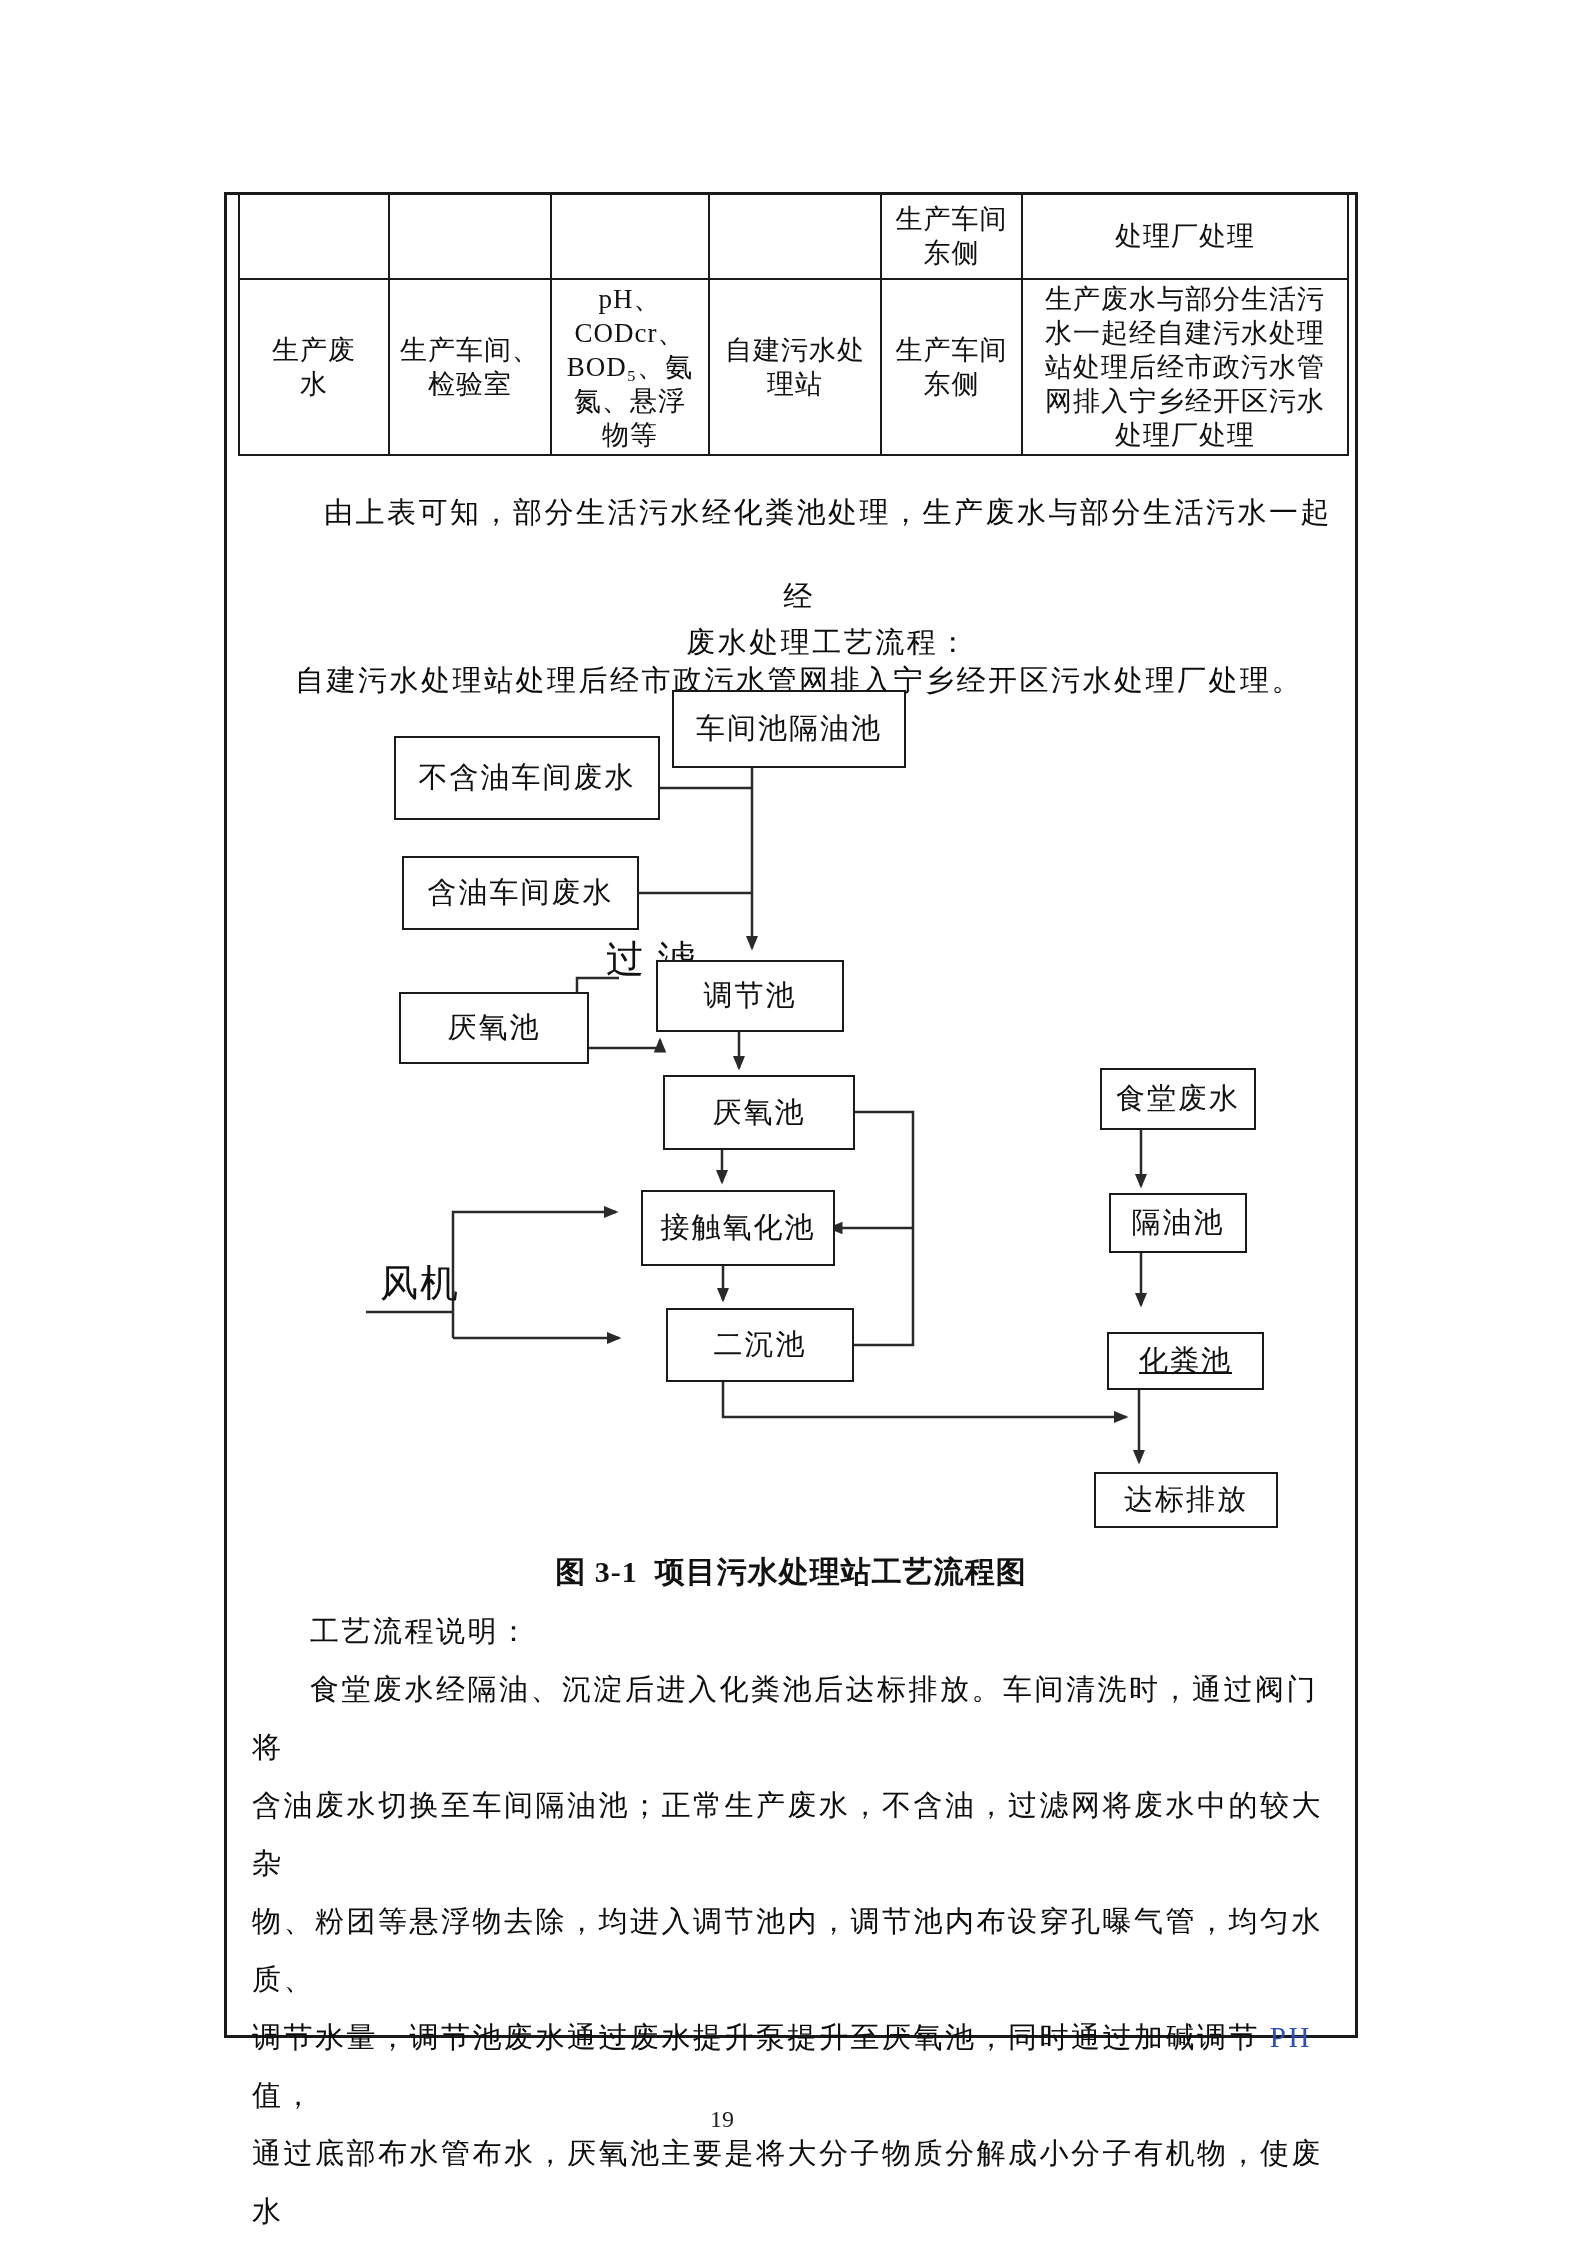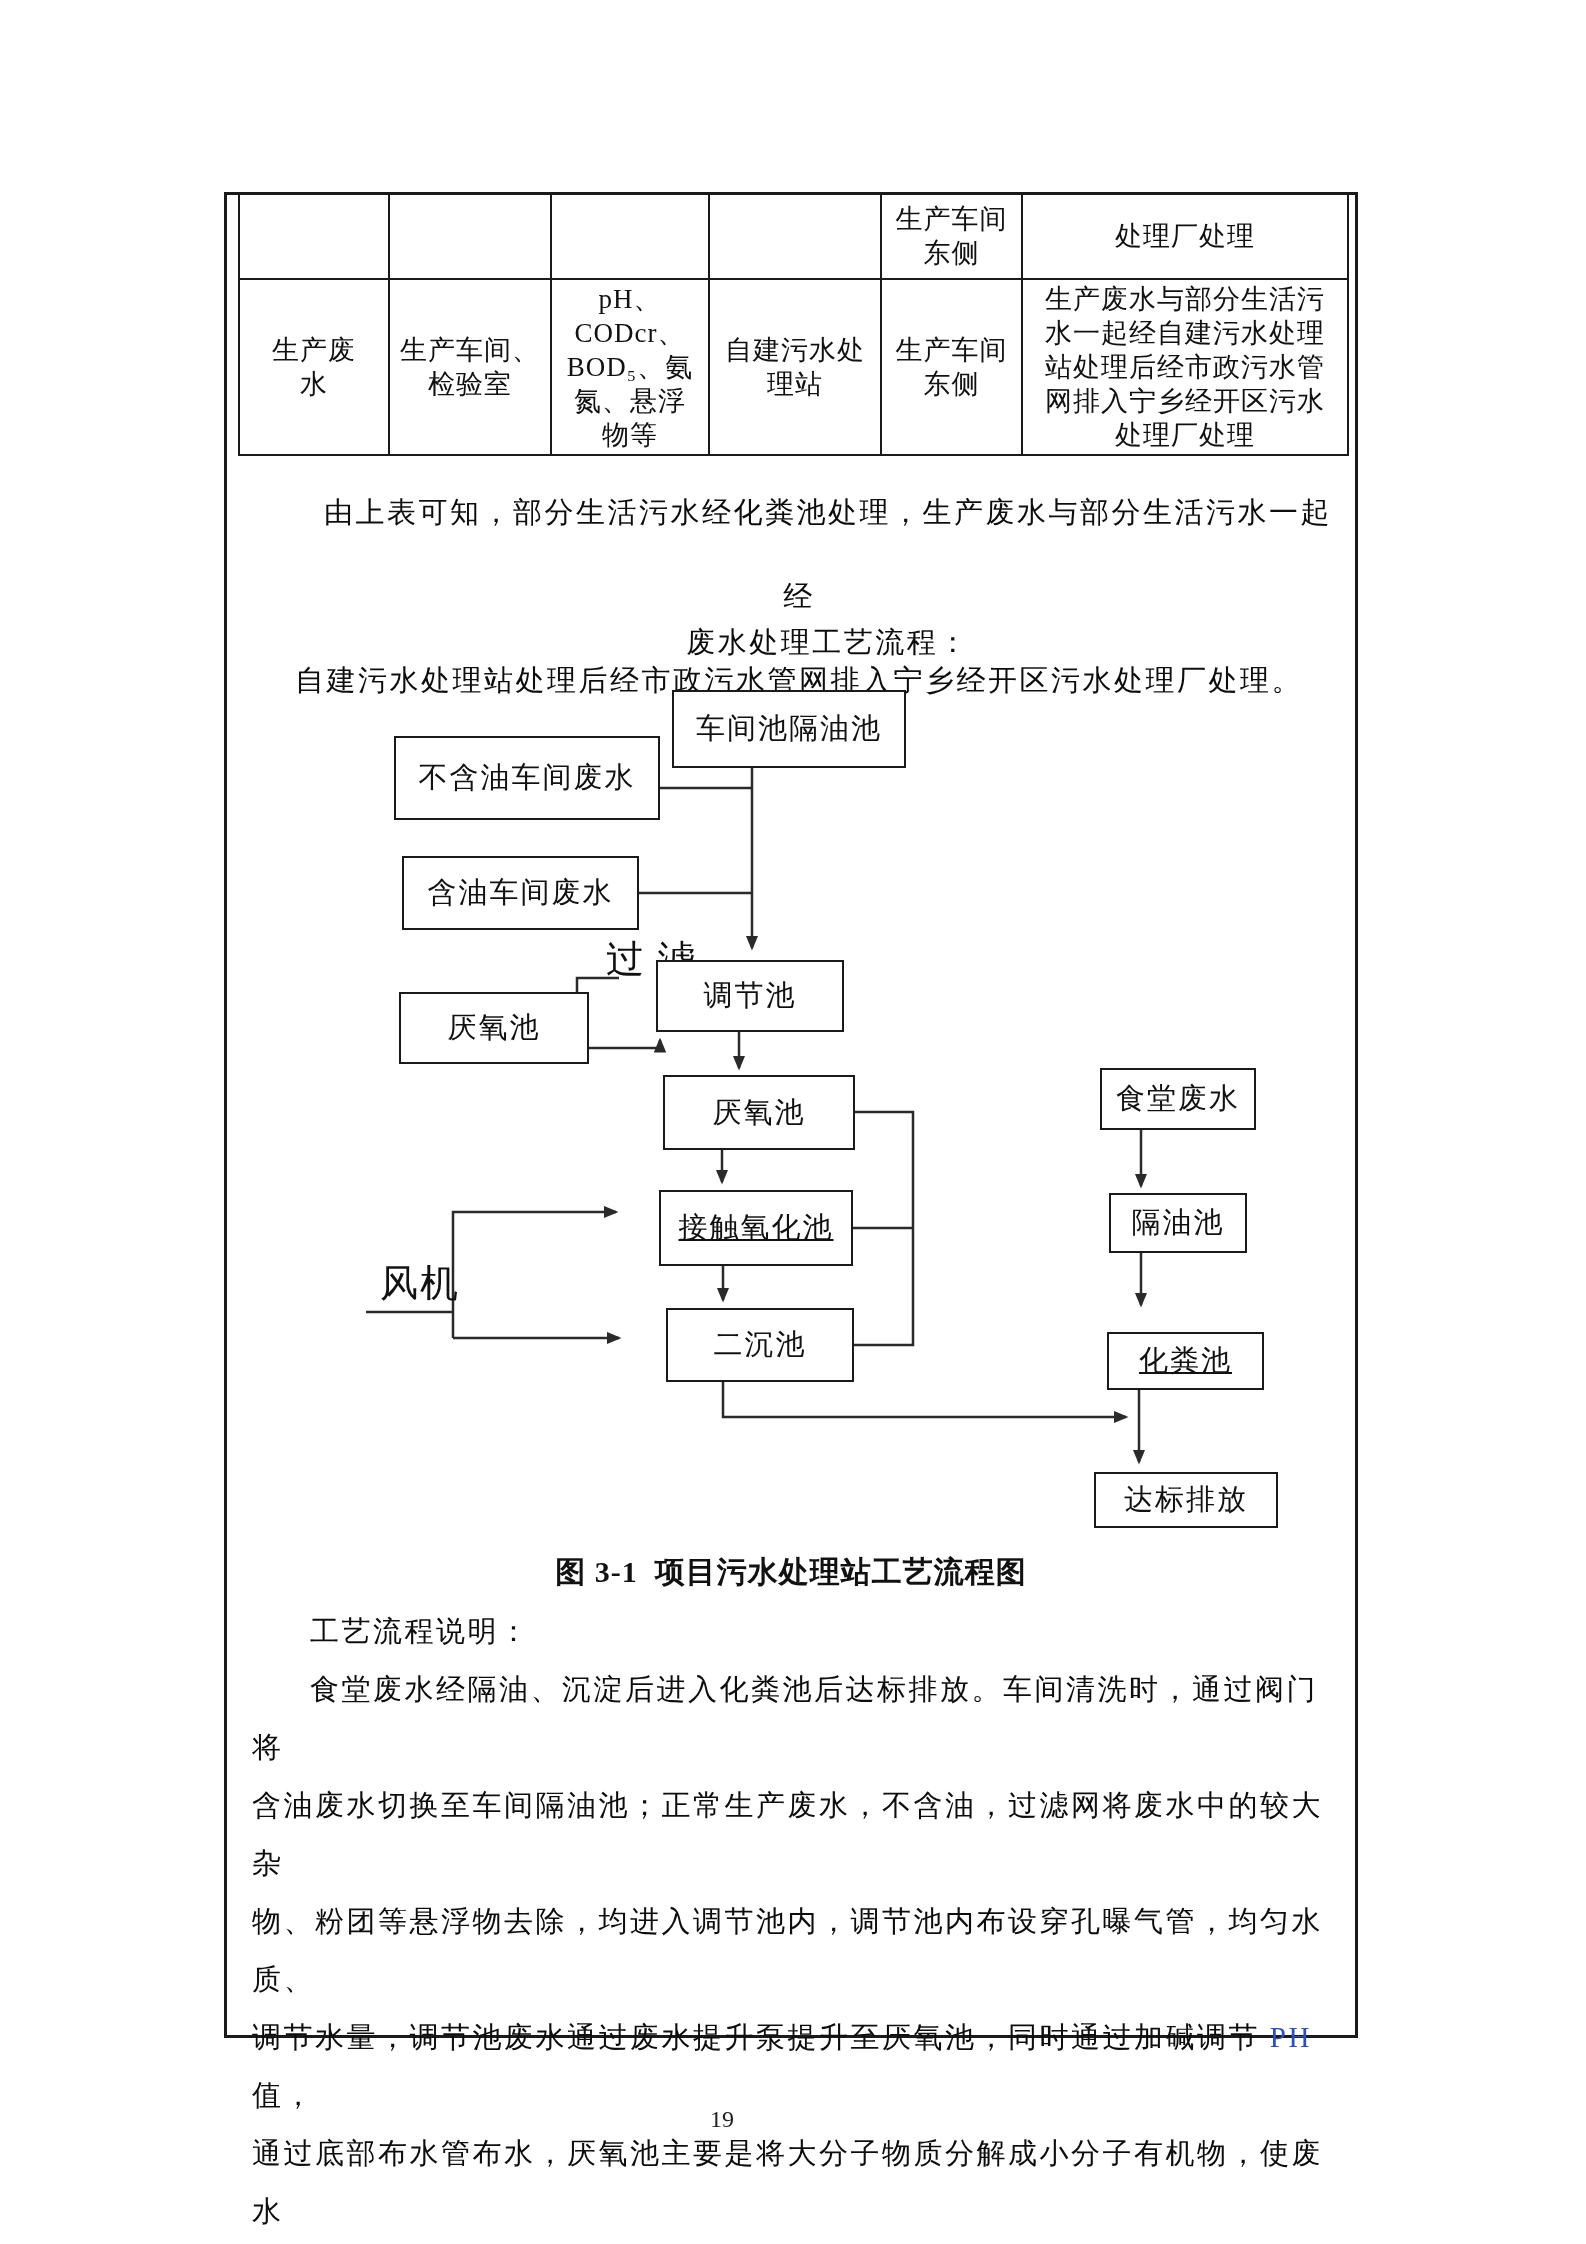--- a/index.html
+++ b/index.html
@@ -132,21 +132,21 @@
   </g>
 </svg>
 
 <div class="fbox" style="left:635px;top:690px;width:234px;height:78px;">车间池隔油池</div>
 <div class="fbox" style="left:357px;top:736px;width:266px;height:84px;">不含油车间废水</div>
 <div class="fbox" style="left:365px;top:856px;width:237px;height:74px;">含油车间废水</div>
 <div class="flabel" style="left:606px;top:934px;">过 滤</div>
 <div class="fbox" style="left:619px;top:960px;width:188px;height:72px;">调节池</div>
 <div class="fbox" style="left:362px;top:992px;width:190px;height:72px;">厌氧池</div>
 <div class="fbox" style="left:626px;top:1075px;width:192px;height:75px;">厌氧池</div>
-<div class="fbox" style="left:622px;top:1190px;width:194px;height:76px;text-decoration:underline;">接触氧化池</div>
+<div class="fbox" style="left:604px;top:1190px;width:194px;height:76px;">接触氧化池</div>
 <div class="fbox" style="left:629px;top:1308px;width:188px;height:74px;">二沉池</div>
 <div class="flabel" style="left:380px;top:1258px;">风机</div>
 <div class="fbox" style="left:1063px;top:1068px;width:156px;height:62px;">食堂废水</div>
 <div class="fbox" style="left:1072px;top:1193px;width:138px;height:60px;">隔油池</div>
 <div class="fbox" style="left:1070px;top:1332px;width:157px;height:58px;text-decoration:underline;">化粪池</div>
 <div class="fbox" style="left:1057px;top:1472px;width:184px;height:56px;">达标排放</div>
 
 <div class="caption">图 3-1  项目污水处理站工艺流程图</div>
 <div class="para lh58 indent" style="top:1602px;">工艺流程说明：</div>
 <div class="para lh58 indent" style="top:1660px;"><span>食堂废水经隔油、沉淀后进入化粪池后达标排放。车间清洗时，通过阀门将

